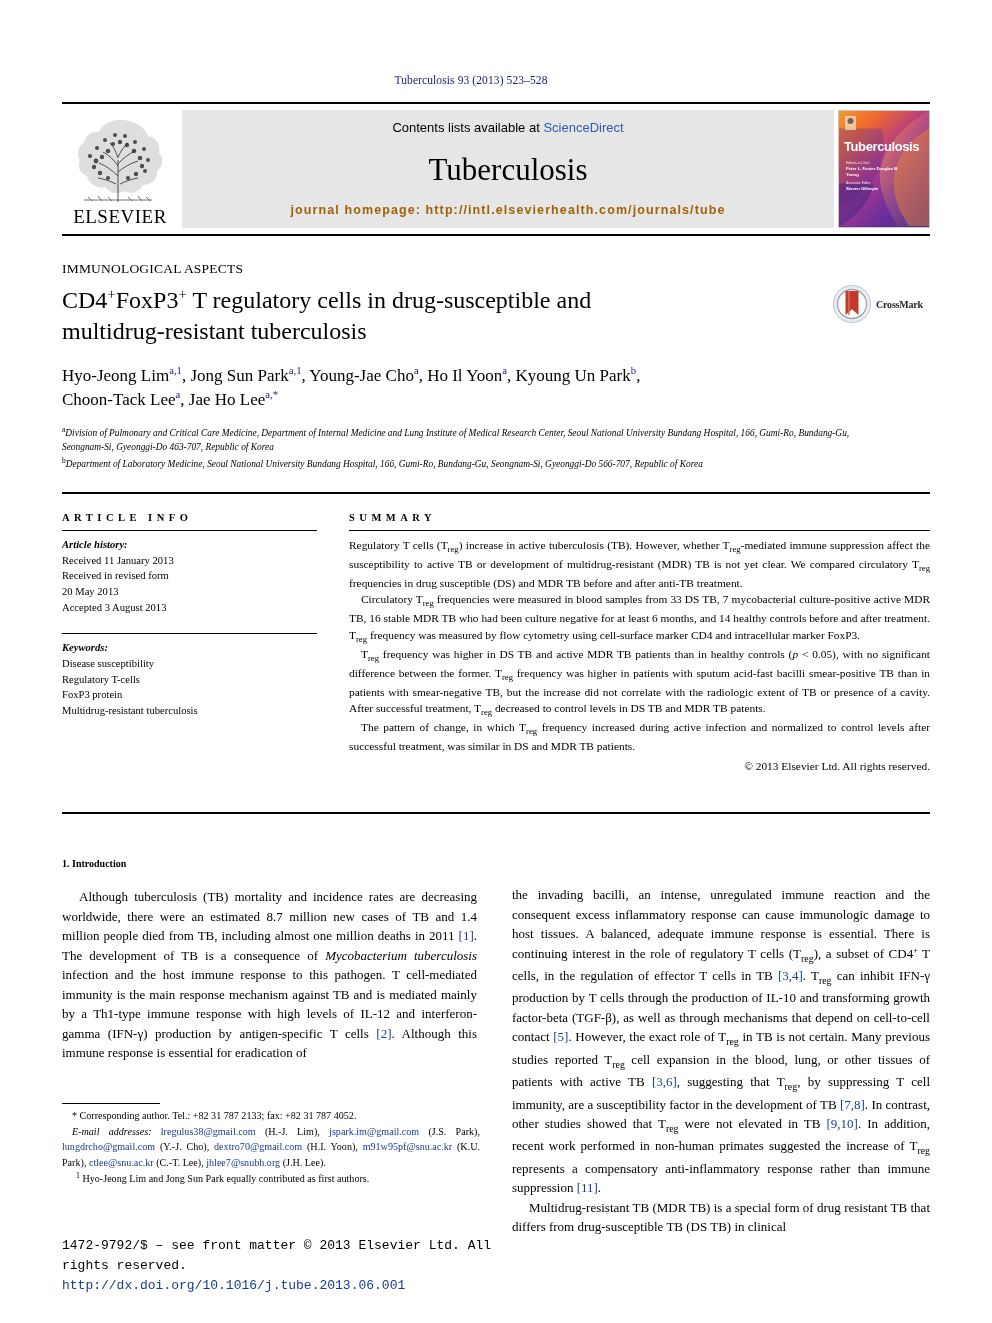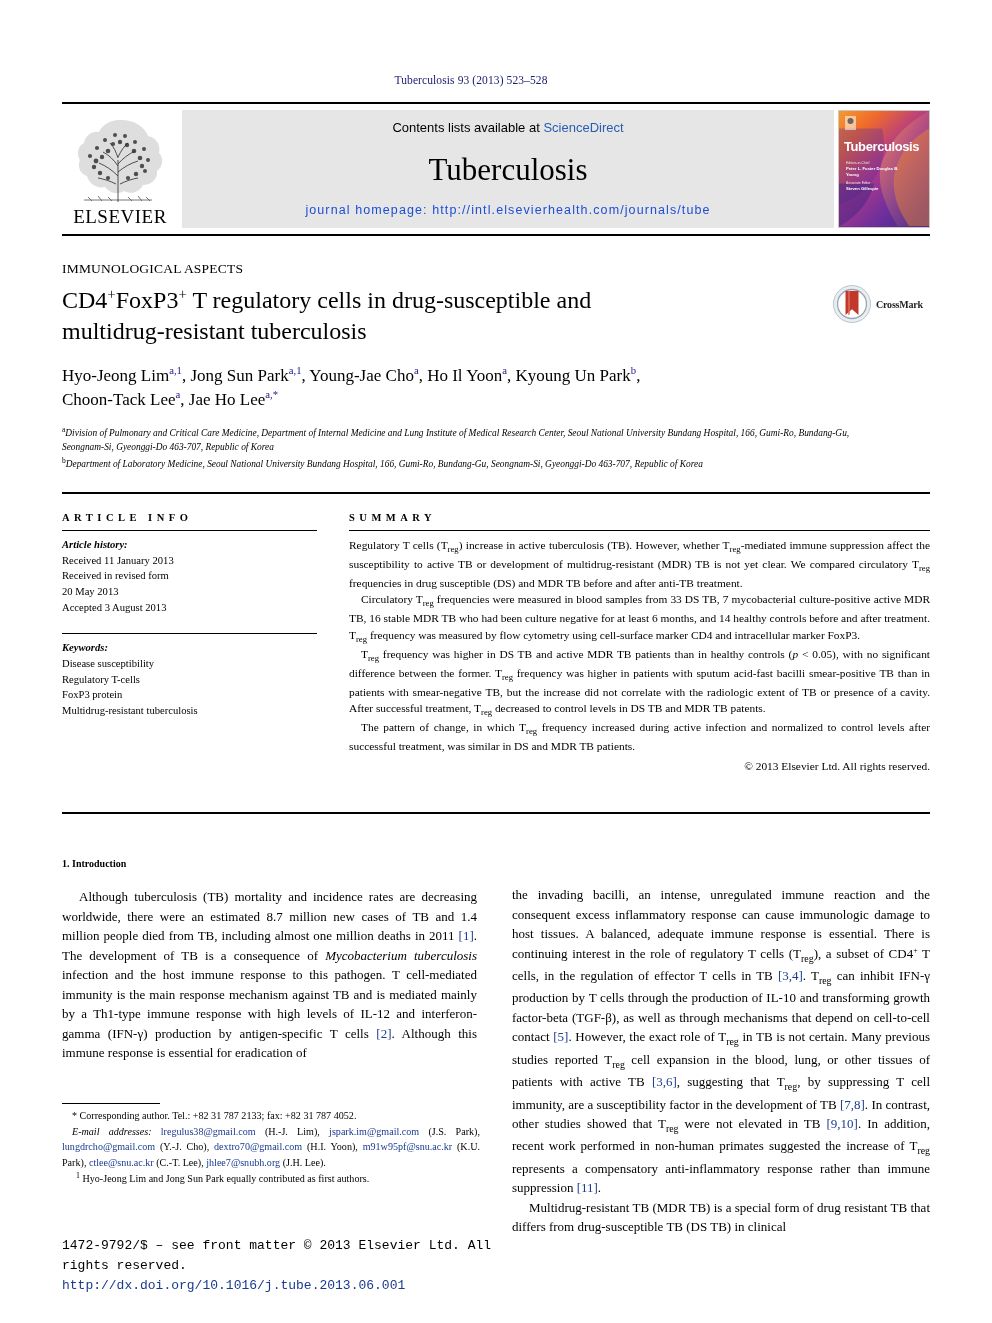--- a/index.html
+++ b/index.html
@@ -95,21 +95,22 @@
   .journal-name {
     font-size: 31px;
     font-family: "Liberation Serif", serif;
     color: #000;
     line-height: 1;
   }
   .homepage-line {
     font-size: 12.5px;
     font-family: "Liberation Sans", sans-serif;
     letter-spacing: 1.1px;
-    color: #1d4ed8;
+    color: #a16207;
+    font-weight: bold;
   }
   .cover-thumb {
     width: 92px;
     flex: 0 0 92px;
     height: 118px;
     background: linear-gradient(150deg, #f0832a 0%, #e4562e 18%, #9b3a8c 48%, #6d2f99 74%, #4c2a8e 100%);
     position: relative;
     overflow: hidden;
     border: 1px solid #cfc6c0;
     box-sizing: border-box;
@@ -480,21 +481,21 @@
     </svg>
     <span class="cm-word">CrossMark</span>
   </div>
 
   <div class="authors">
     <span><span>Hyo-Jeong Lim</span><sup>a,1</sup><span>, </span></span><span><span>Jong Sun Park</span><sup>a,1</sup><span>, </span></span><span><span>Young-Jae Cho</span><sup>a</sup><span>, </span></span><span><span>Ho Il Yoon</span><sup>a</sup><span>, </span></span><span><span>Kyoung Un Park</span><sup>b</sup><span>,</span></span><br><span><span>Choon-Tack Lee</span><sup>a</sup><span>, </span></span><span><span>Jae Ho Lee</span><sup>a,*</sup></span>
   </div>
 
   <div class="affiliations">
     <div><sup>a</sup><span>Division of Pulmonary and Critical Care Medicine, Department of Internal Medicine and Lung Institute of Medical Research Center, Seoul National University Bundang Hospital, 166, Gumi-Ro, Bundang-Gu, Seongnam-Si, Gyeonggi-Do 463-707, Republic of Korea</span></div>
-    <div><sup>b</sup><span>Department of Laboratory Medicine, Seoul National University Bundang Hospital, 166, Gumi-Ro, Bundang-Gu, Seongnam-Si, Gyeonggi-Do 463-707, Republic of Korea</span></div>
+    <div><sup>b</sup><span>Department of Laboratory Medicine, Seoul National University Bundang Hospital, 166, Gumi-Ro, Bundang-Gu, Seongnam-Si, Gyeonggi-Do 566-707, Republic of Korea</span></div>
   </div>
 
   <div class="rule-thin-1"></div>
 
   <div class="info-col">
     <div class="col-head">ARTICLE INFO</div>
     <div class="rule-sub"></div>
     <div class="info-block">
       <span class="lbl">Article history:</span>
       <span class="ln">Received 11 January 2013</span>

